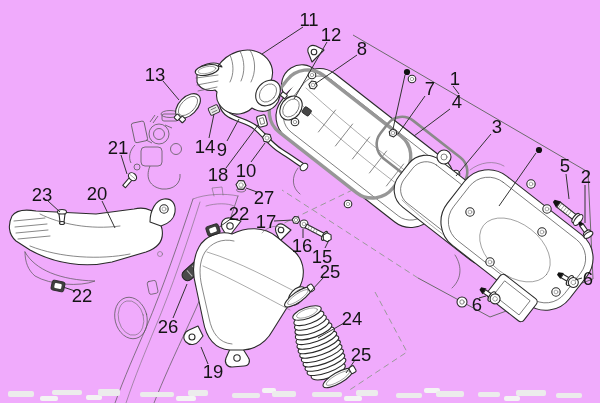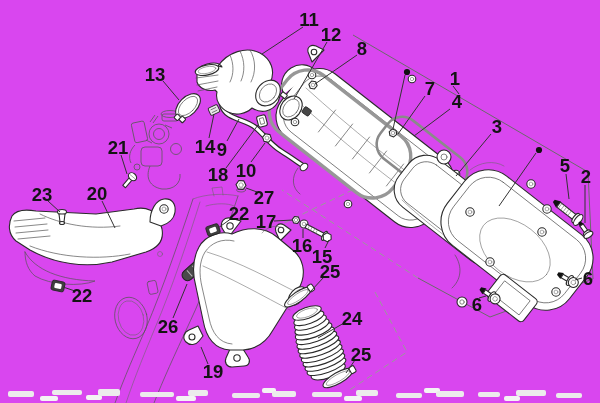--- a/index.html
+++ b/index.html
@@ -1,17 +1,17 @@
 <!DOCTYPE html>
 <html><head>
 <meta charset="utf-8">
 <style>
   html,body{margin:0;padding:0;background:#fff;}
-  #stage{position:relative;width:600px;height:403px;background:#d946ef;overflow:hidden;
-         font-family:"Liberation Sans",sans-serif;font-weight:bold;}
+  #stage{position:relative;width:600px;height:403px;background:#f0abfc;overflow:hidden;
+         font-family:"Liberation Sans",sans-serif;}
   svg{display:block}
   .part{fill:#ffffff;stroke:#2b2b2b;stroke-width:1.1;stroke-linejoin:round;stroke-linecap:round;}
   .thin{fill:none;stroke:#555;stroke-width:0.7;stroke-linecap:round;}
   .xthin{fill:none;stroke:#666;stroke-width:0.55;stroke-linecap:round;}
   .dark{fill:#474747;stroke:#222;stroke-width:0.8;}
   .gasket{fill:none;stroke:#979797;stroke-width:3.4;}
   .gasket2{fill:none;stroke:#8a8a8a;stroke-width:2.6;}
   .leader{stroke:#333;stroke-width:1;fill:none;}
   .bnd-solid{fill:none;stroke:#6b6b6b;stroke-width:1;}
   .bnd-dash{fill:none;stroke:#9a9a9a;stroke-width:1;stroke-dasharray:6 4;}

